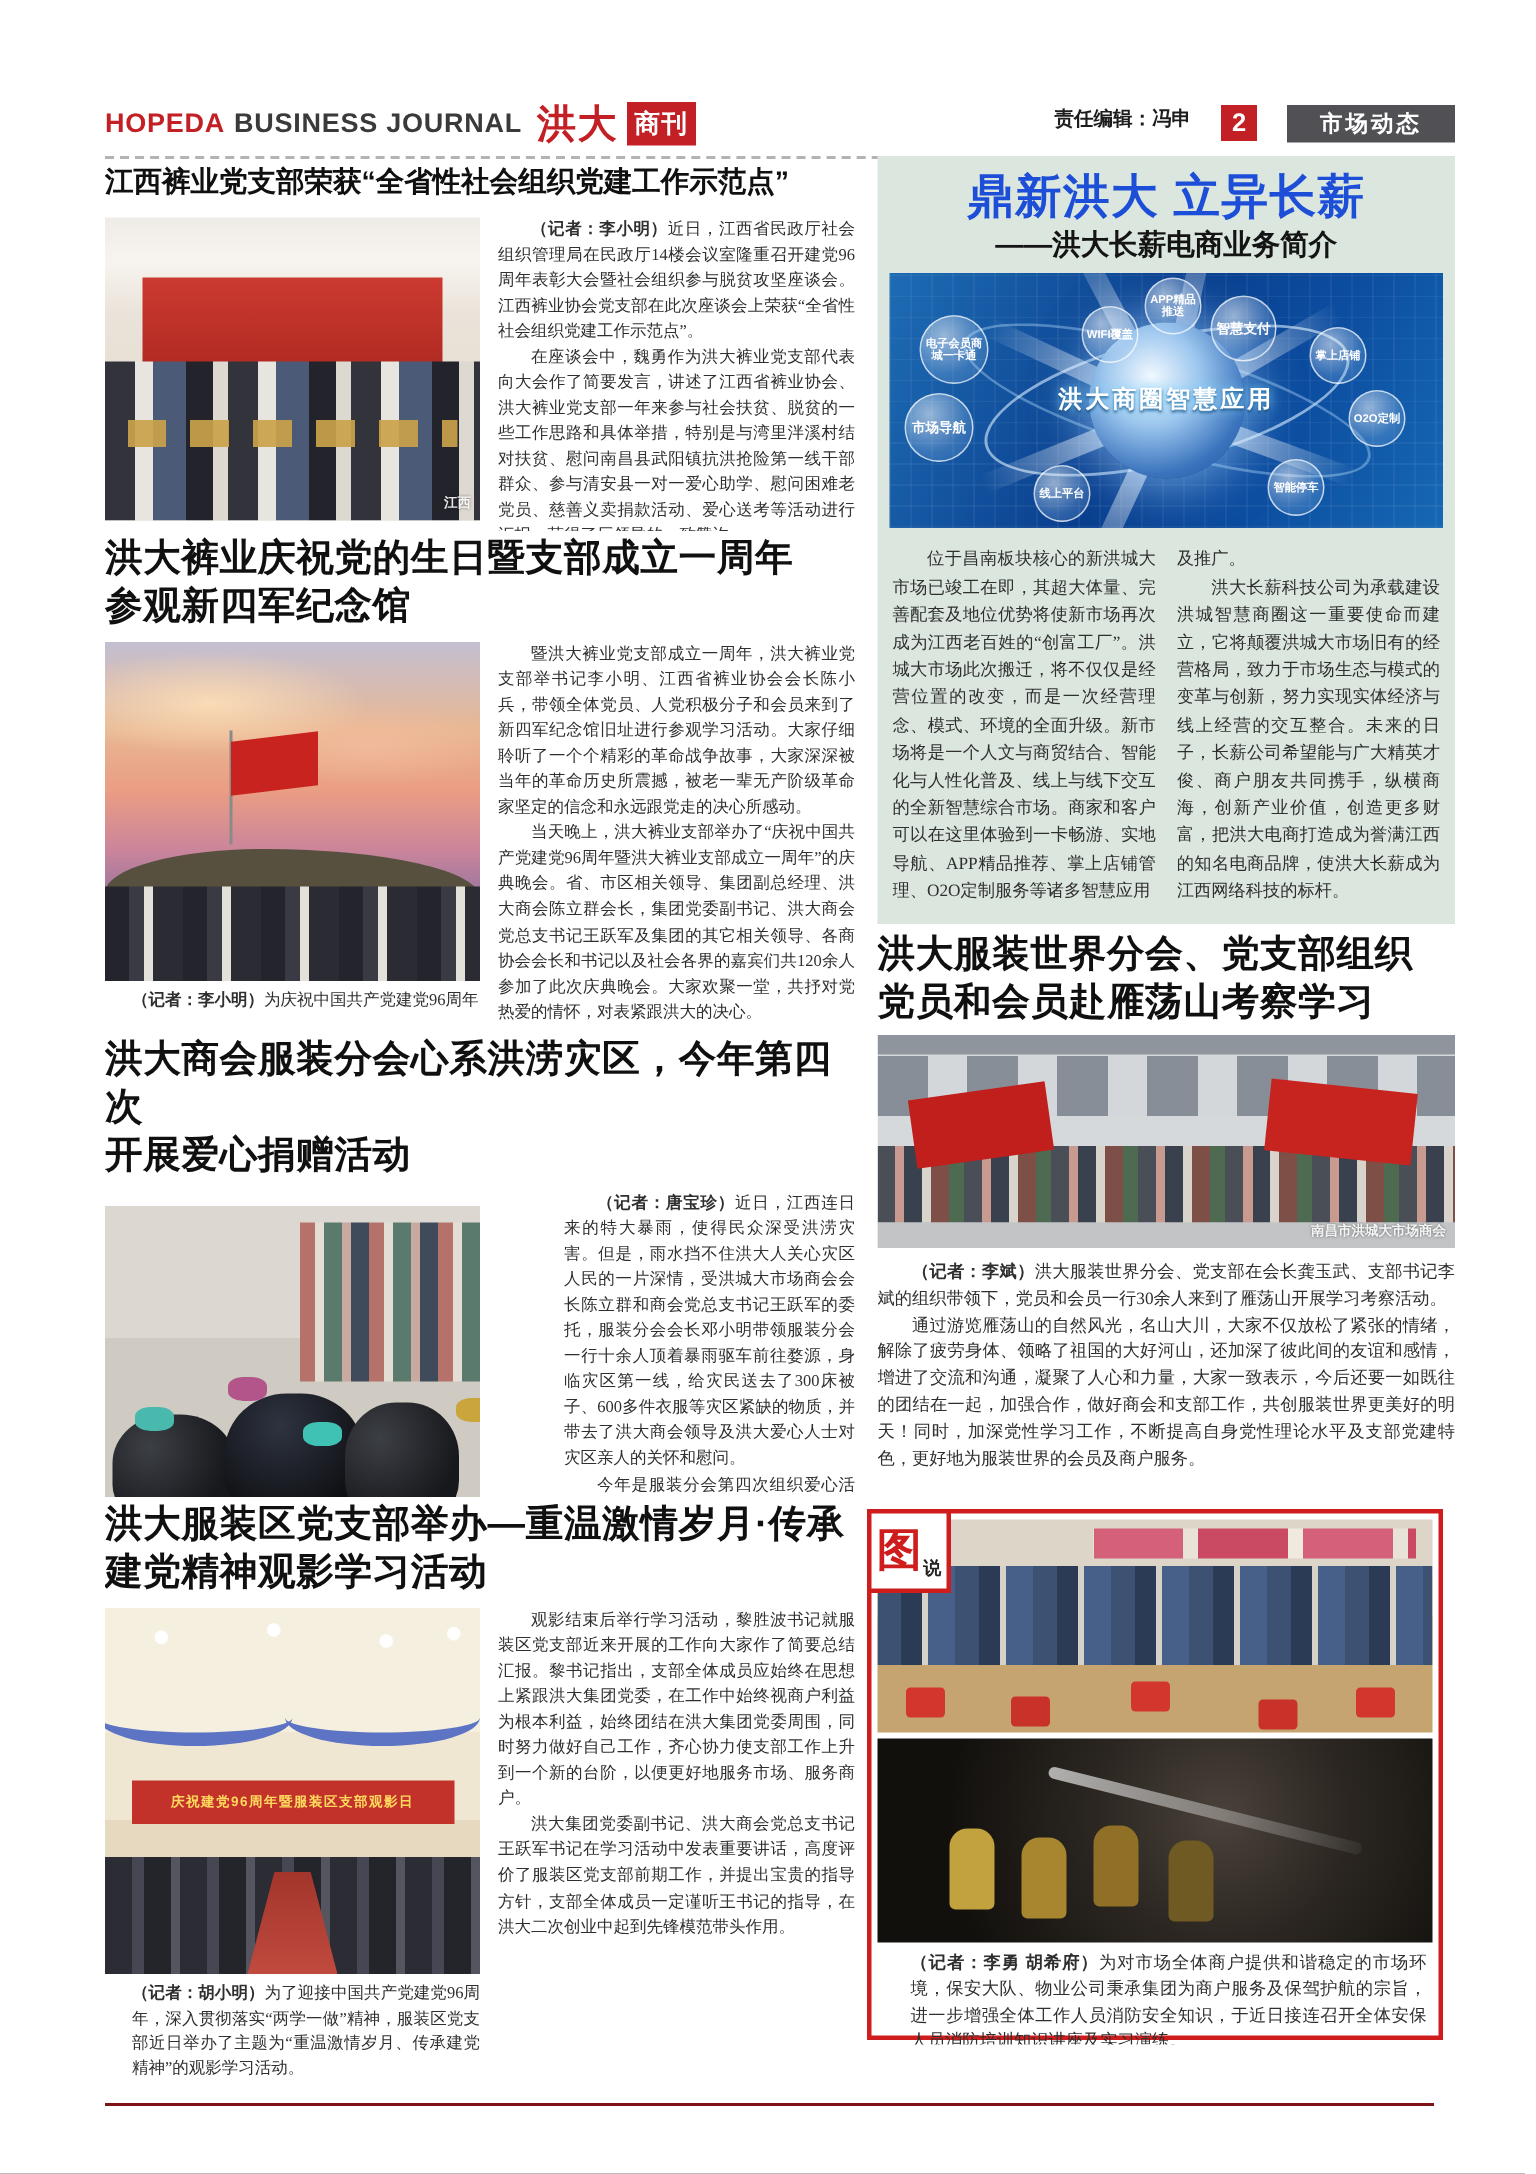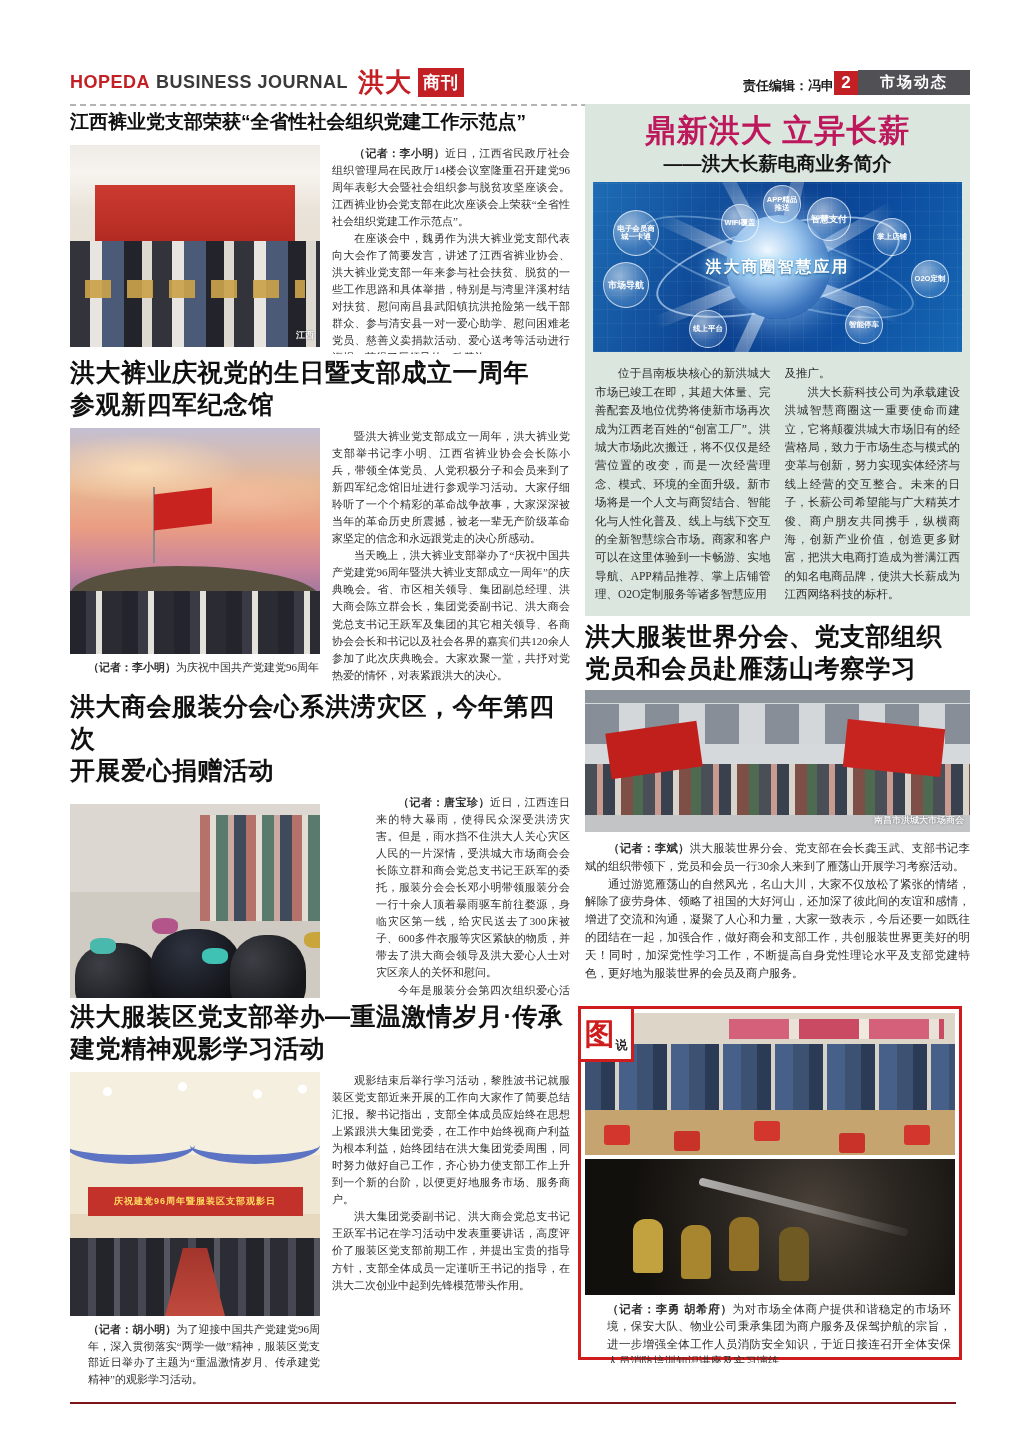--- a/index.html
+++ b/index.html
@@ -10,21 +10,21 @@
   html,body{background:#888;}
   .page{position:relative;width:1024px;height:1449px;background:#fff;margin:0 auto;overflow:hidden;
         font-family:"Liberation Sans",sans-serif;}
   
   header{position:absolute;left:70px;top:64px;width:900px;height:36px;display:flex;align-items:center;justify-content:space-between;}
   .logo{display:flex;align-items:center;gap:6px;}
   .en-red{color:var(--accent_red);font-weight:900;font-size:18px;letter-spacing:.5px;}
   .en-dark{color:#3a3a3a;font-weight:900;font-size:18px;letter-spacing:.5px;}
   .cn-red{color:var(--accent_red);font-weight:900;font-size:26px;letter-spacing:1px;margin-left:4px;}
   .cn-box{background:var(--accent_red);color:#fff;font-weight:900;font-size:17px;padding:3px 5px;letter-spacing:1px;}
-  .hright{display:flex;align-items:flex-end;gap:0;}
+  .hright{display:flex;align-items:flex-start;gap:20px;}
   .editor{font-size:13px;font-weight:700;color:#1c1c1c;}
   .pagenum{width:24px;height:24px;background:var(--accent_red);color:#fff;font-weight:900;font-size:17px;display:flex;align-items:center;justify-content:center;}
   .section{background:var(--section_gray);color:#fff;font-weight:700;font-size:15px;padding:3px 22px;letter-spacing:2px;}
   .dash{position:absolute;left:70px;top:104px;width:898px;border-top:2px dashed #b3b3b3;}
   .foot{position:absolute;left:70px;top:1402px;width:886px;height:2px;background:var(--dark_red);}
   
   .art{position:absolute;overflow:hidden;}
   .h1a{font-weight:900;font-size:19px;line-height:1.5;color:#101010;white-space:nowrap;}
   .h2l{display:block;font-weight:900;font-size:25px;line-height:1.28;color:#101010;letter-spacing:.5px;}
   .row{display:flex;gap:12px;margin-top:8px;}
@@ -81,21 +81,21 @@
   .pban{position:absolute;top:4%;right:3%;width:58%;height:14%;background:repeating-linear-gradient(90deg,#d4607a 0 60px,#e8e2d8 60px 70px,#c94a62 70px 130px,#efe9df 130px 140px);}
   .crowdP{position:absolute;top:22%;left:0;right:0;height:46%;background:repeating-linear-gradient(90deg,#3d5272 0 16px,#2c3b55 16px 30px,#d6d2c8 30px 34px,#46608a 34px 52px);}
   .stool{position:absolute;left:5%;bottom:7%;width:26px;height:20px;background:#d2362c;border-radius:3px;
          box-shadow:70px 6px 0 #c93228,150px -4px 0 #d2362c,235px 8px 0 #c93228,300px 0 0 #d2362c;}
   .phF{height:136px;background:radial-gradient(circle at 62% 38%,#4a423a 0%,#2b2621 35%,#12100d 75%);}
   .fig{position:absolute;left:13%;bottom:16%;width:30px;height:54px;border-radius:12px 12px 4px 4px;background:#c2a23e;
        box-shadow:48px 6px 0 #a8862f,96px -2px 0 #8f7026,146px 8px 0 #6e5a22;}
   .spray{position:absolute;left:30%;top:32%;width:58%;height:8px;background:linear-gradient(90deg,rgba(255,255,255,.65),rgba(255,255,255,.05));transform:rotate(14deg);border-radius:4px;}
   
   .r1{position:absolute;left:585px;top:104px;width:385px;height:512px;background:var(--sage);padding:8px;overflow:hidden;}
-  .r1head{text-align:center;font-weight:900;font-size:31px;line-height:1.25;color:#be185d;letter-spacing:1px;}
+  .r1head{text-align:center;font-weight:900;font-size:31px;line-height:1.25;color:#1d4ed8;letter-spacing:1px;}
   .r1sub{text-align:center;font-weight:700;font-size:19px;line-height:1.35;color:#141414;}
   .tech{position:relative;width:369px;height:170px;margin:6px auto 8px;overflow:hidden;
         background:
         repeating-linear-gradient(0deg,rgba(255,255,255,.05) 0 1px,transparent 1px 14px),
         repeating-linear-gradient(90deg,rgba(255,255,255,.05) 0 1px,transparent 1px 14px),
         linear-gradient(115deg,#1e6cb5 0%,#0a3f8e 45%,#0c4da0 70%,#1668b4 100%);}
   .globe{position:absolute;left:50%;top:50%;transform:translate(-50%,-50%);width:104px;height:104px;border-radius:50%;
          background:radial-gradient(circle at 40% 35%,#f2f9ff,#9cc6ee 35%,#3b74bd 70%,#1b4f9a);
          box-shadow:0 0 30px 8px rgba(160,210,255,.55);}
   .ring{position:absolute;left:50%;top:50%;width:250px;height:84px;border:2px solid rgba(220,240,255,.6);border-radius:50%;}
@@ -109,21 +109,21 @@
               letter-spacing:2px;white-space:nowrap;z-index:5;text-shadow:0 0 8px #7fd4ff,0 1px 2px #003366;}
   .bubble{position:absolute;width:38px;height:38px;border-radius:50%;z-index:4;padding:2px;
           background:radial-gradient(circle at 35% 30%,rgba(255,255,255,.55),rgba(160,200,240,.25) 60%,rgba(120,170,220,.15));
           border:1px solid rgba(255,255,255,.7);color:#fff;font-weight:700;font-size:7.5px;line-height:1.15;
           display:flex;align-items:center;justify-content:center;text-align:center;}
   .bubble.i0{left:20px;top:28px;width:46px;height:46px;}
   .bubble.i1{left:128px;top:22px;}
   .bubble.i2{left:170px;top:3px;}
   .bubble.i3{left:214px;top:15px;width:44px;height:44px;font-size:9px;}
   .bubble.i4{left:280px;top:36px;}
-  .bubble.i5{left:318px;top:78px;}
+  .bubble.i5{left:306px;top:78px;}
   .bubble.i6{left:252px;top:124px;}
   .bubble.i7{left:96px;top:128px;}
   .bubble.i8{left:10px;top:80px;width:46px;height:46px;font-size:9px;}
   .r1cols{display:flex;gap:14px;padding:4px 2px;}
   .r1col{flex:1;font-family:"Liberation Serif",serif;font-size:11.5px;line-height:1.6;color:var(--body_text);
          text-align:justify;height:238px;overflow:hidden;}
   
   .r2{position:absolute;left:585px;top:620px;width:385px;height:380px;overflow:hidden;}
   .r2 .photo{margin-top:6px;}
   .r2text{font-family:"Liberation Serif",serif;font-size:11.5px;line-height:1.55;color:var(--body_text);

